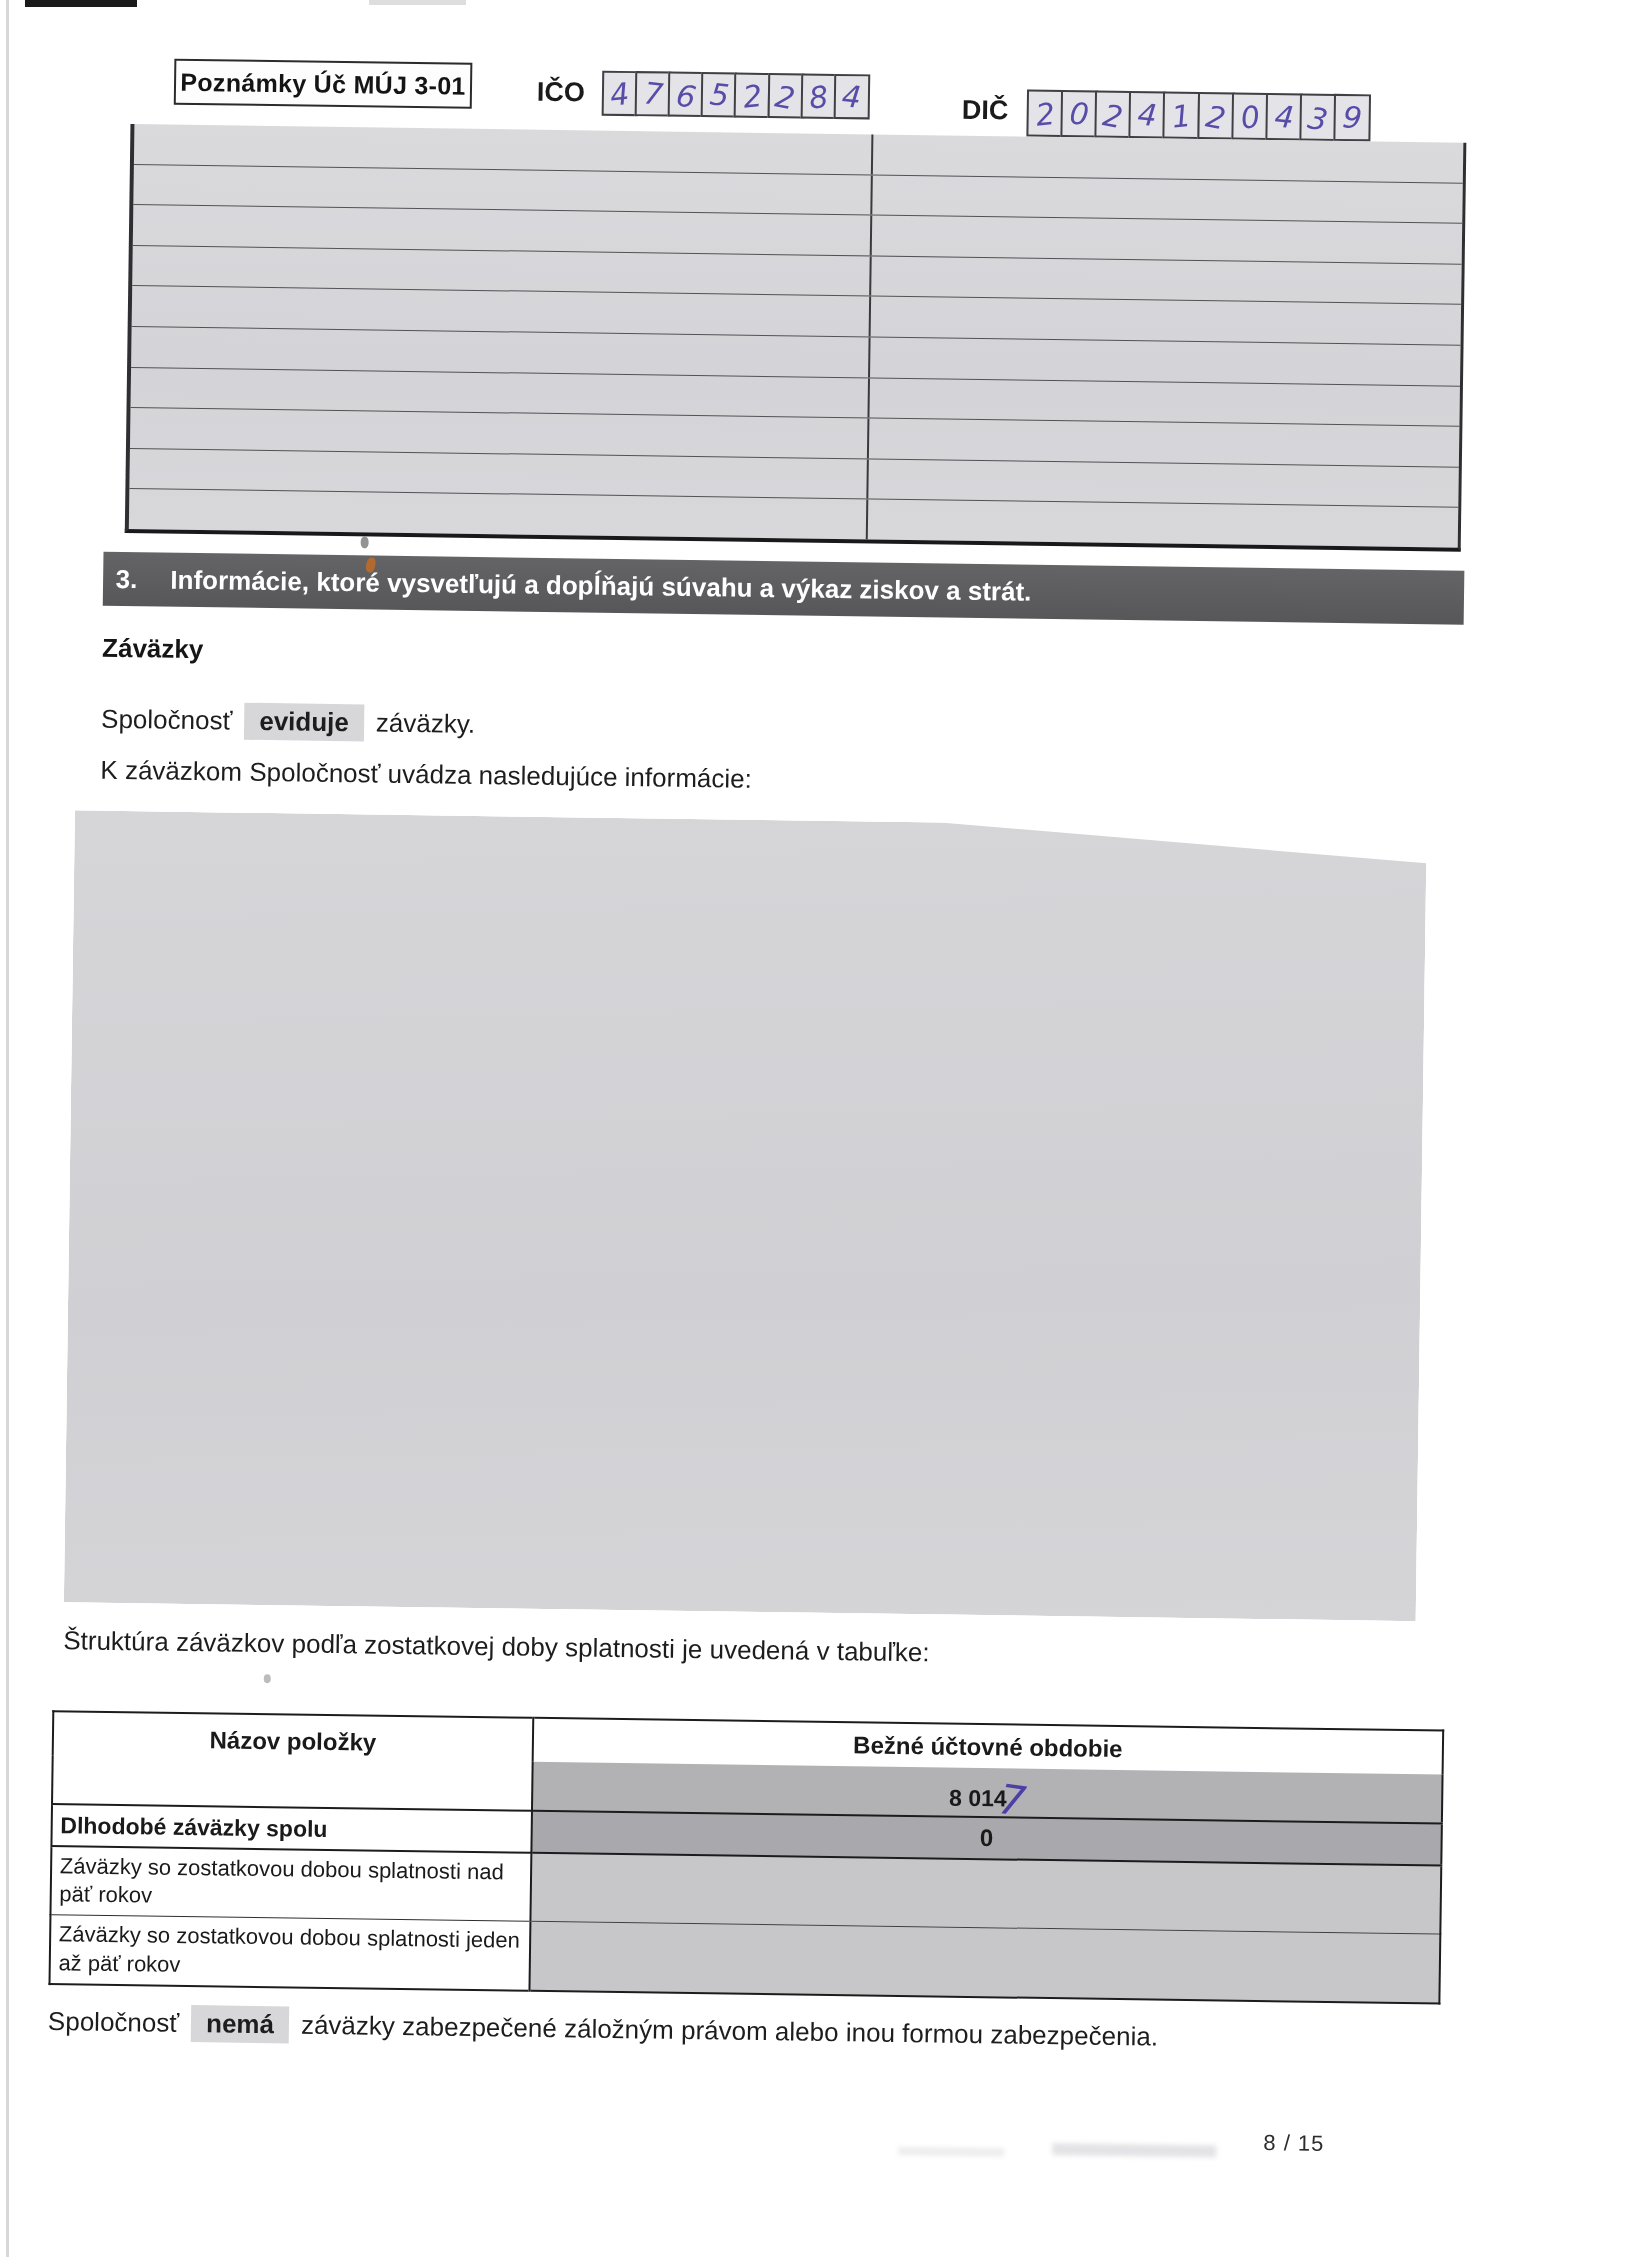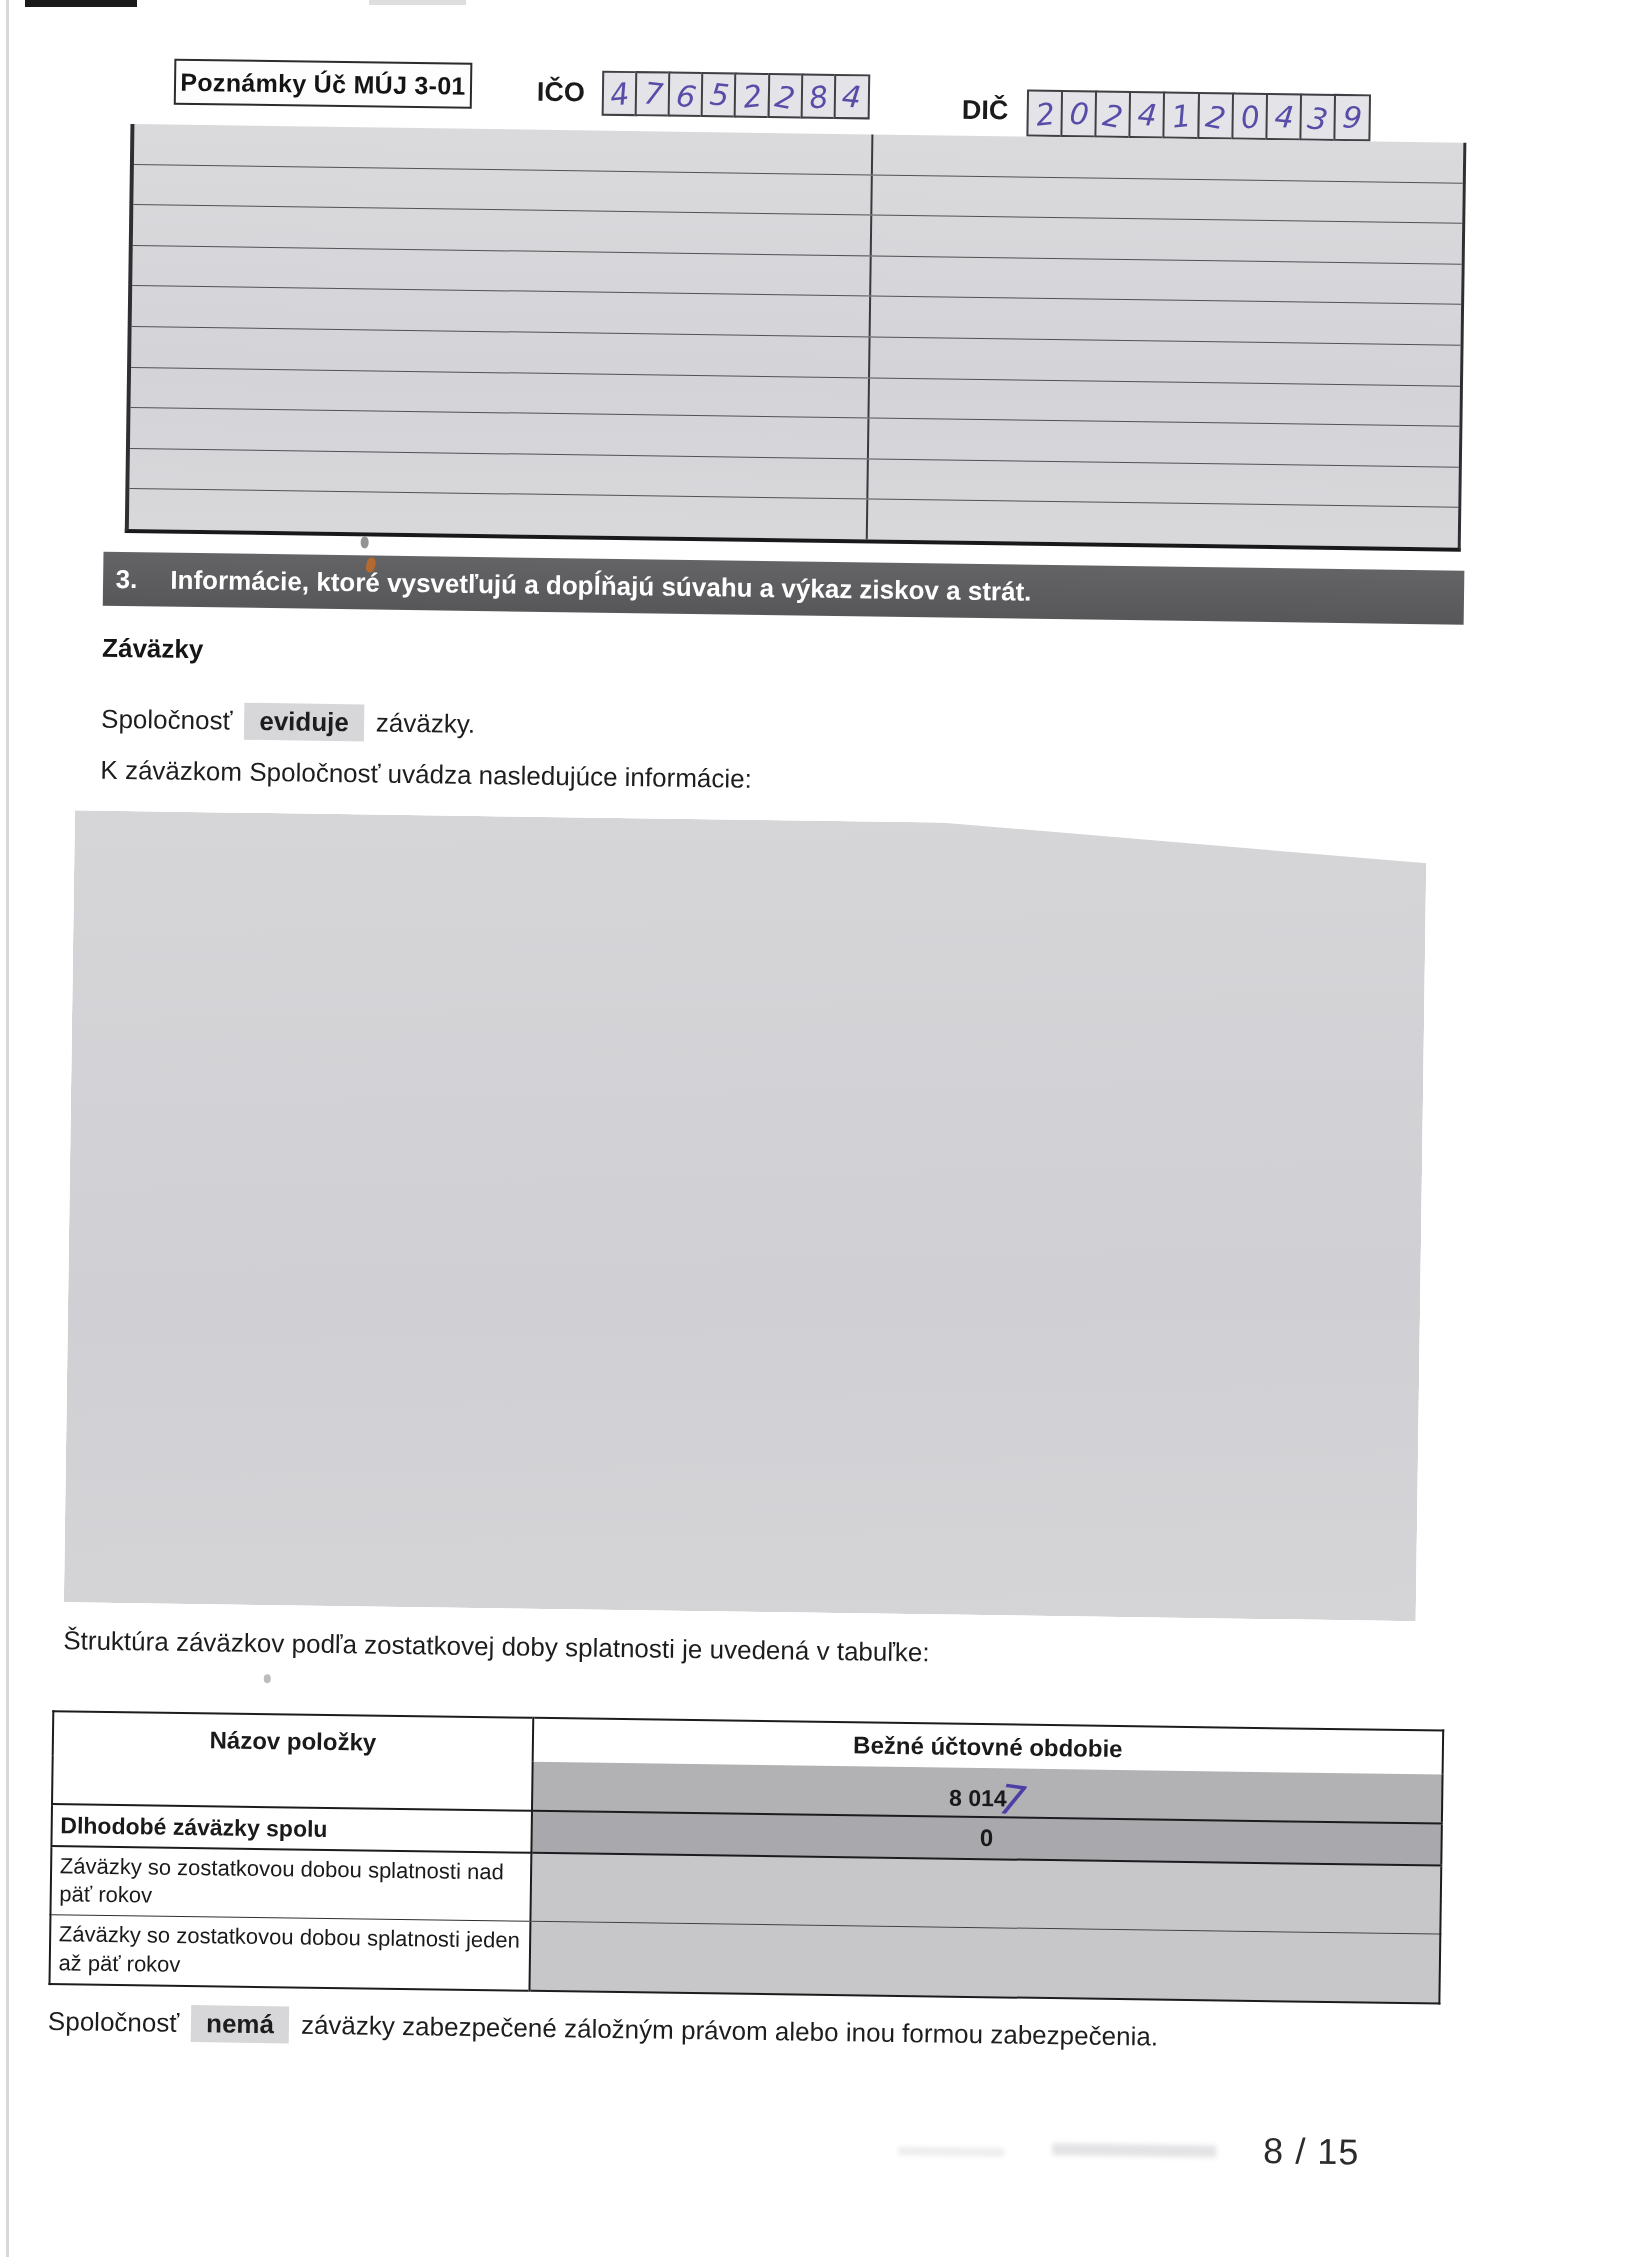--- a/index.html
+++ b/index.html
@@ -81,21 +81,21 @@
   .r0-c1{height:42px;font-weight:700;font-size:23px;border-right:2.9px solid #1c1c1e;border-bottom:2.9px solid #1c1c1e;}
   .zero-cell{height:42px;background:#a9a9ad;border-bottom:2.9px solid #1c1c1e;text-align:center;font-weight:600;font-size:24px;}
   .r1-c1{height:68px;font-size:22px;line-height:1.3;border-right:2.9px solid #1c1c1e;border-bottom:1.9px solid #2e2e30;padding:3.9px 7.7px !important;}
   .r1-c2{background:#c7c7ca;border-bottom:1.9px solid #404042;}
   .r2-c1{height:70px;font-size:22px;line-height:1.3;border-right:2.9px solid #1c1c1e;padding:3.9px 7.7px !important;}
   .r2-c2{background:#c7c7ca;}
   .hand-seven{font-family:"DejaVu Sans",sans-serif;font-style:italic;font-weight:400;font-size:41px;
     color:#4c40a6;display:inline-block;transform:rotate(7deg);position:relative;top:7.7px;margin-left:-7.7px;}
 
   .security-stmt{left:75px;top:2004px;}
-  .page-number{position:absolute;left:1292px;top:2114px;font-size:36px;color:#2c2c2c;letter-spacing:1px;}
+  .page-number{position:absolute;left:1292px;top:2114px;font-size:22px;color:#2c2c2c;letter-spacing:1px;}
   .ghost-a{position:absolute;left:1081px;top:2130px;width:164px;height:11.6px;background:#e3e3e5;filter:blur(2.9px);}
   .ghost-b{position:absolute;left:927px;top:2136px;width:106px;height:7.7px;background:#ececee;filter:blur(2.9px);}
 </style>
 </head>
 <body>
 
 <div class="edge-line"></div>
 <div class="corner-bar"></div>
 <div class="top-smudge"></div>
 

